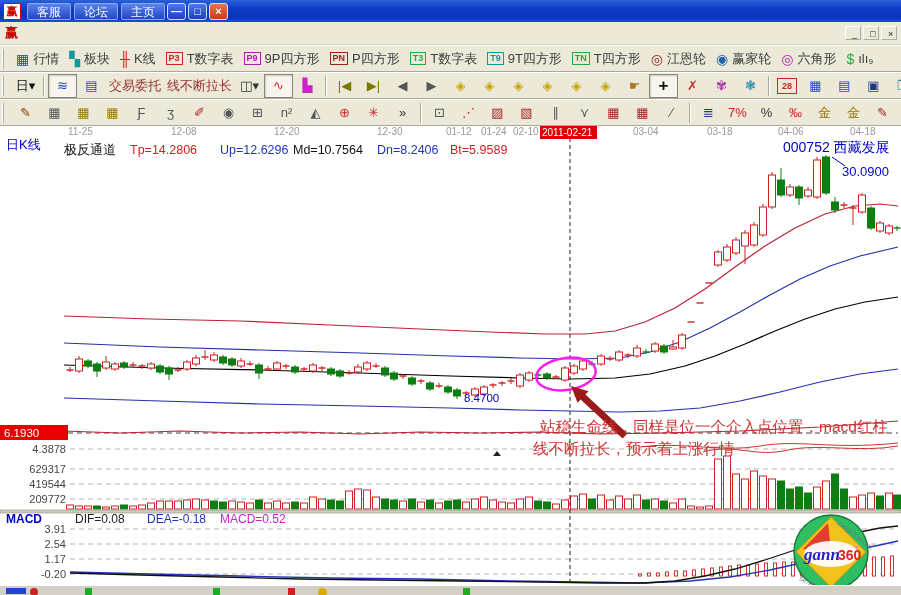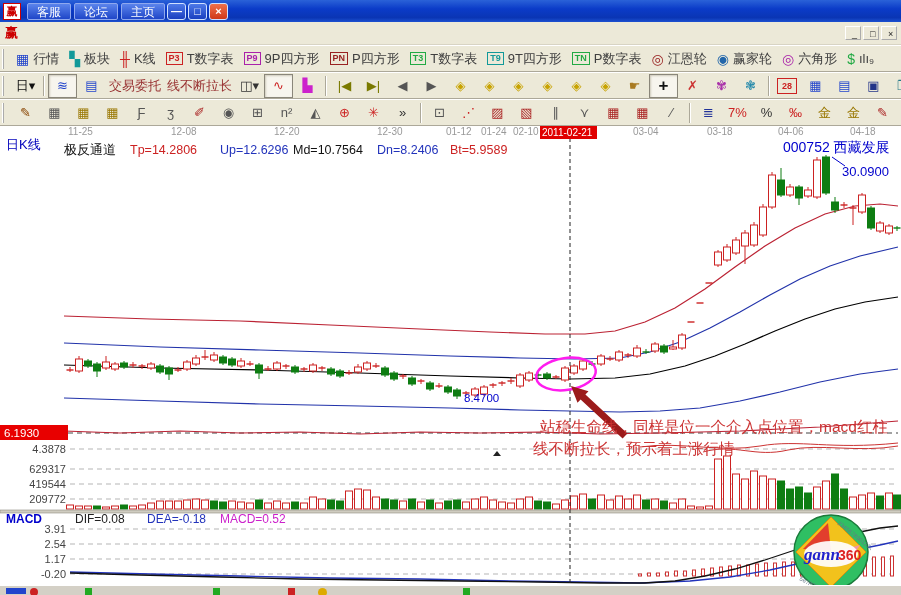--- a/index.html
+++ b/index.html
@@ -102,21 +102,21 @@
         <div class="t1-item">
           <span class="badge" style="color: rgb(34, 170, 68); border-color: rgb(34, 170, 68);">T3</span>
           <span class="t1-label">T数字表</span>
         </div>
         <div class="t1-item">
           <span class="badge" style="color: rgb(17, 153, 153); border-color: rgb(17, 153, 153);">T9</span>
           <span class="t1-label">9T四方形</span>
         </div>
         <div class="t1-item">
           <span class="badge" style="color: rgb(34, 170, 68); border-color: rgb(34, 170, 68);">TN</span>
-          <span class="t1-label">P数字表</span>
+          <span class="t1-label">T四方形</span>
         </div>
         <div class="t1-item">
           <span class="t1-glyph" style="color: rgb(153, 34, 34);">◎</span>
           <span class="t1-label">江恩轮</span>
         </div>
         <div class="t1-item">
           <span class="t1-glyph" style="color: rgb(34, 102, 170);">◉</span>
           <span class="t1-label">赢家轮</span>
         </div>
         <div class="t1-item">

